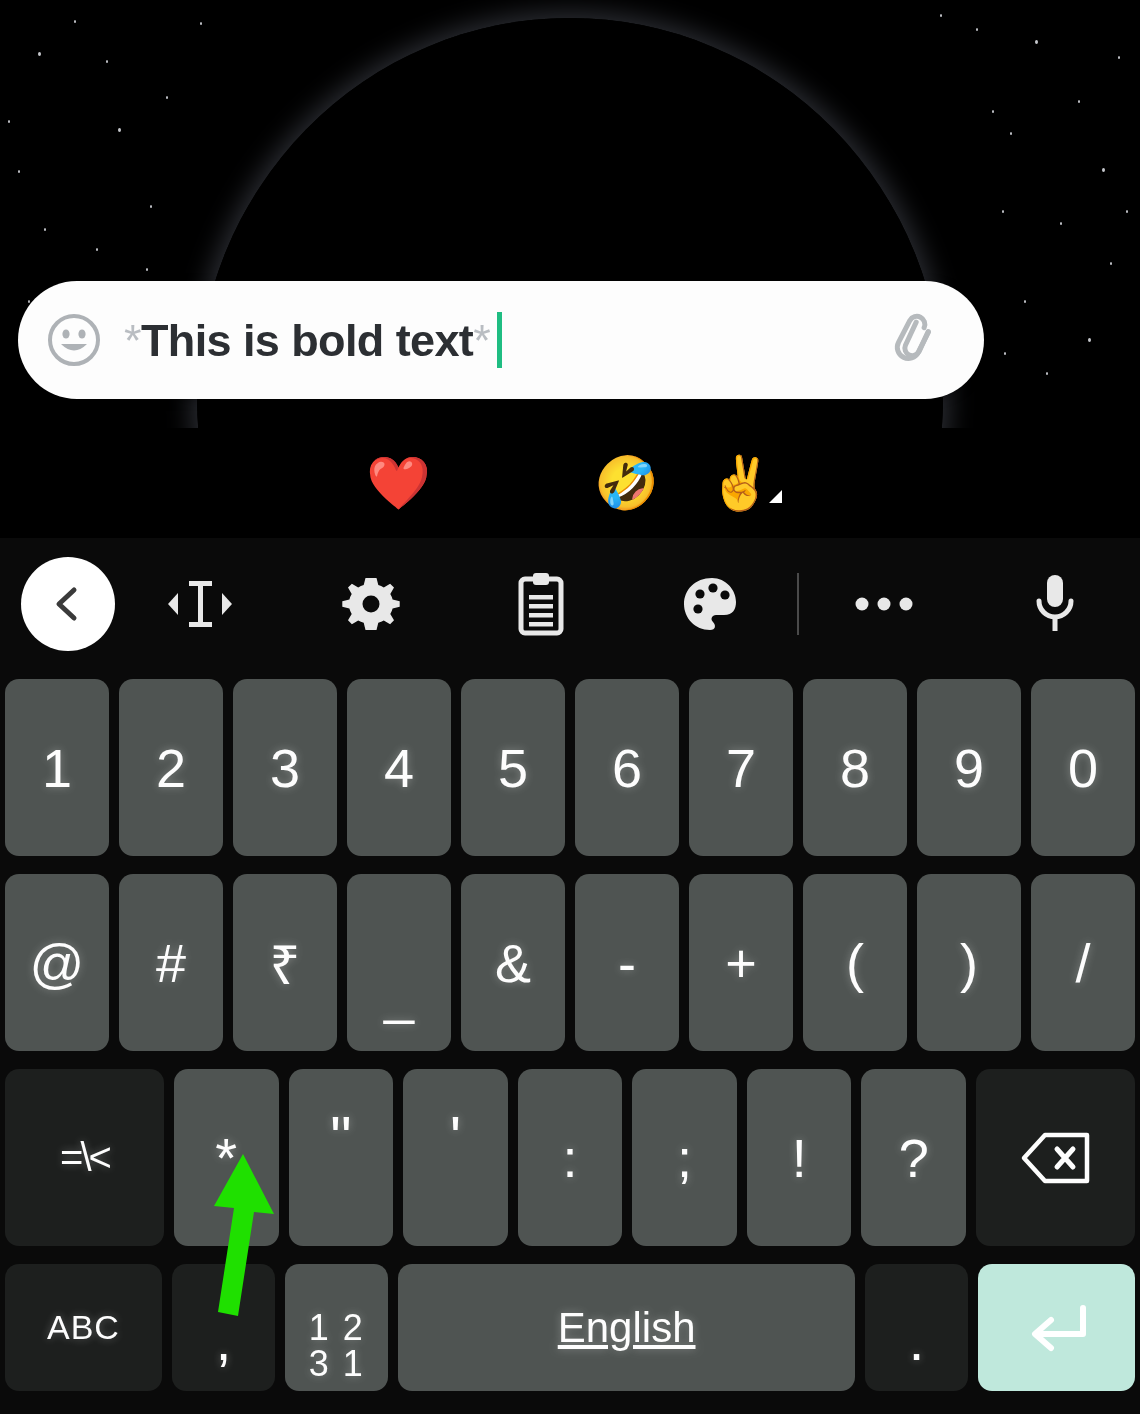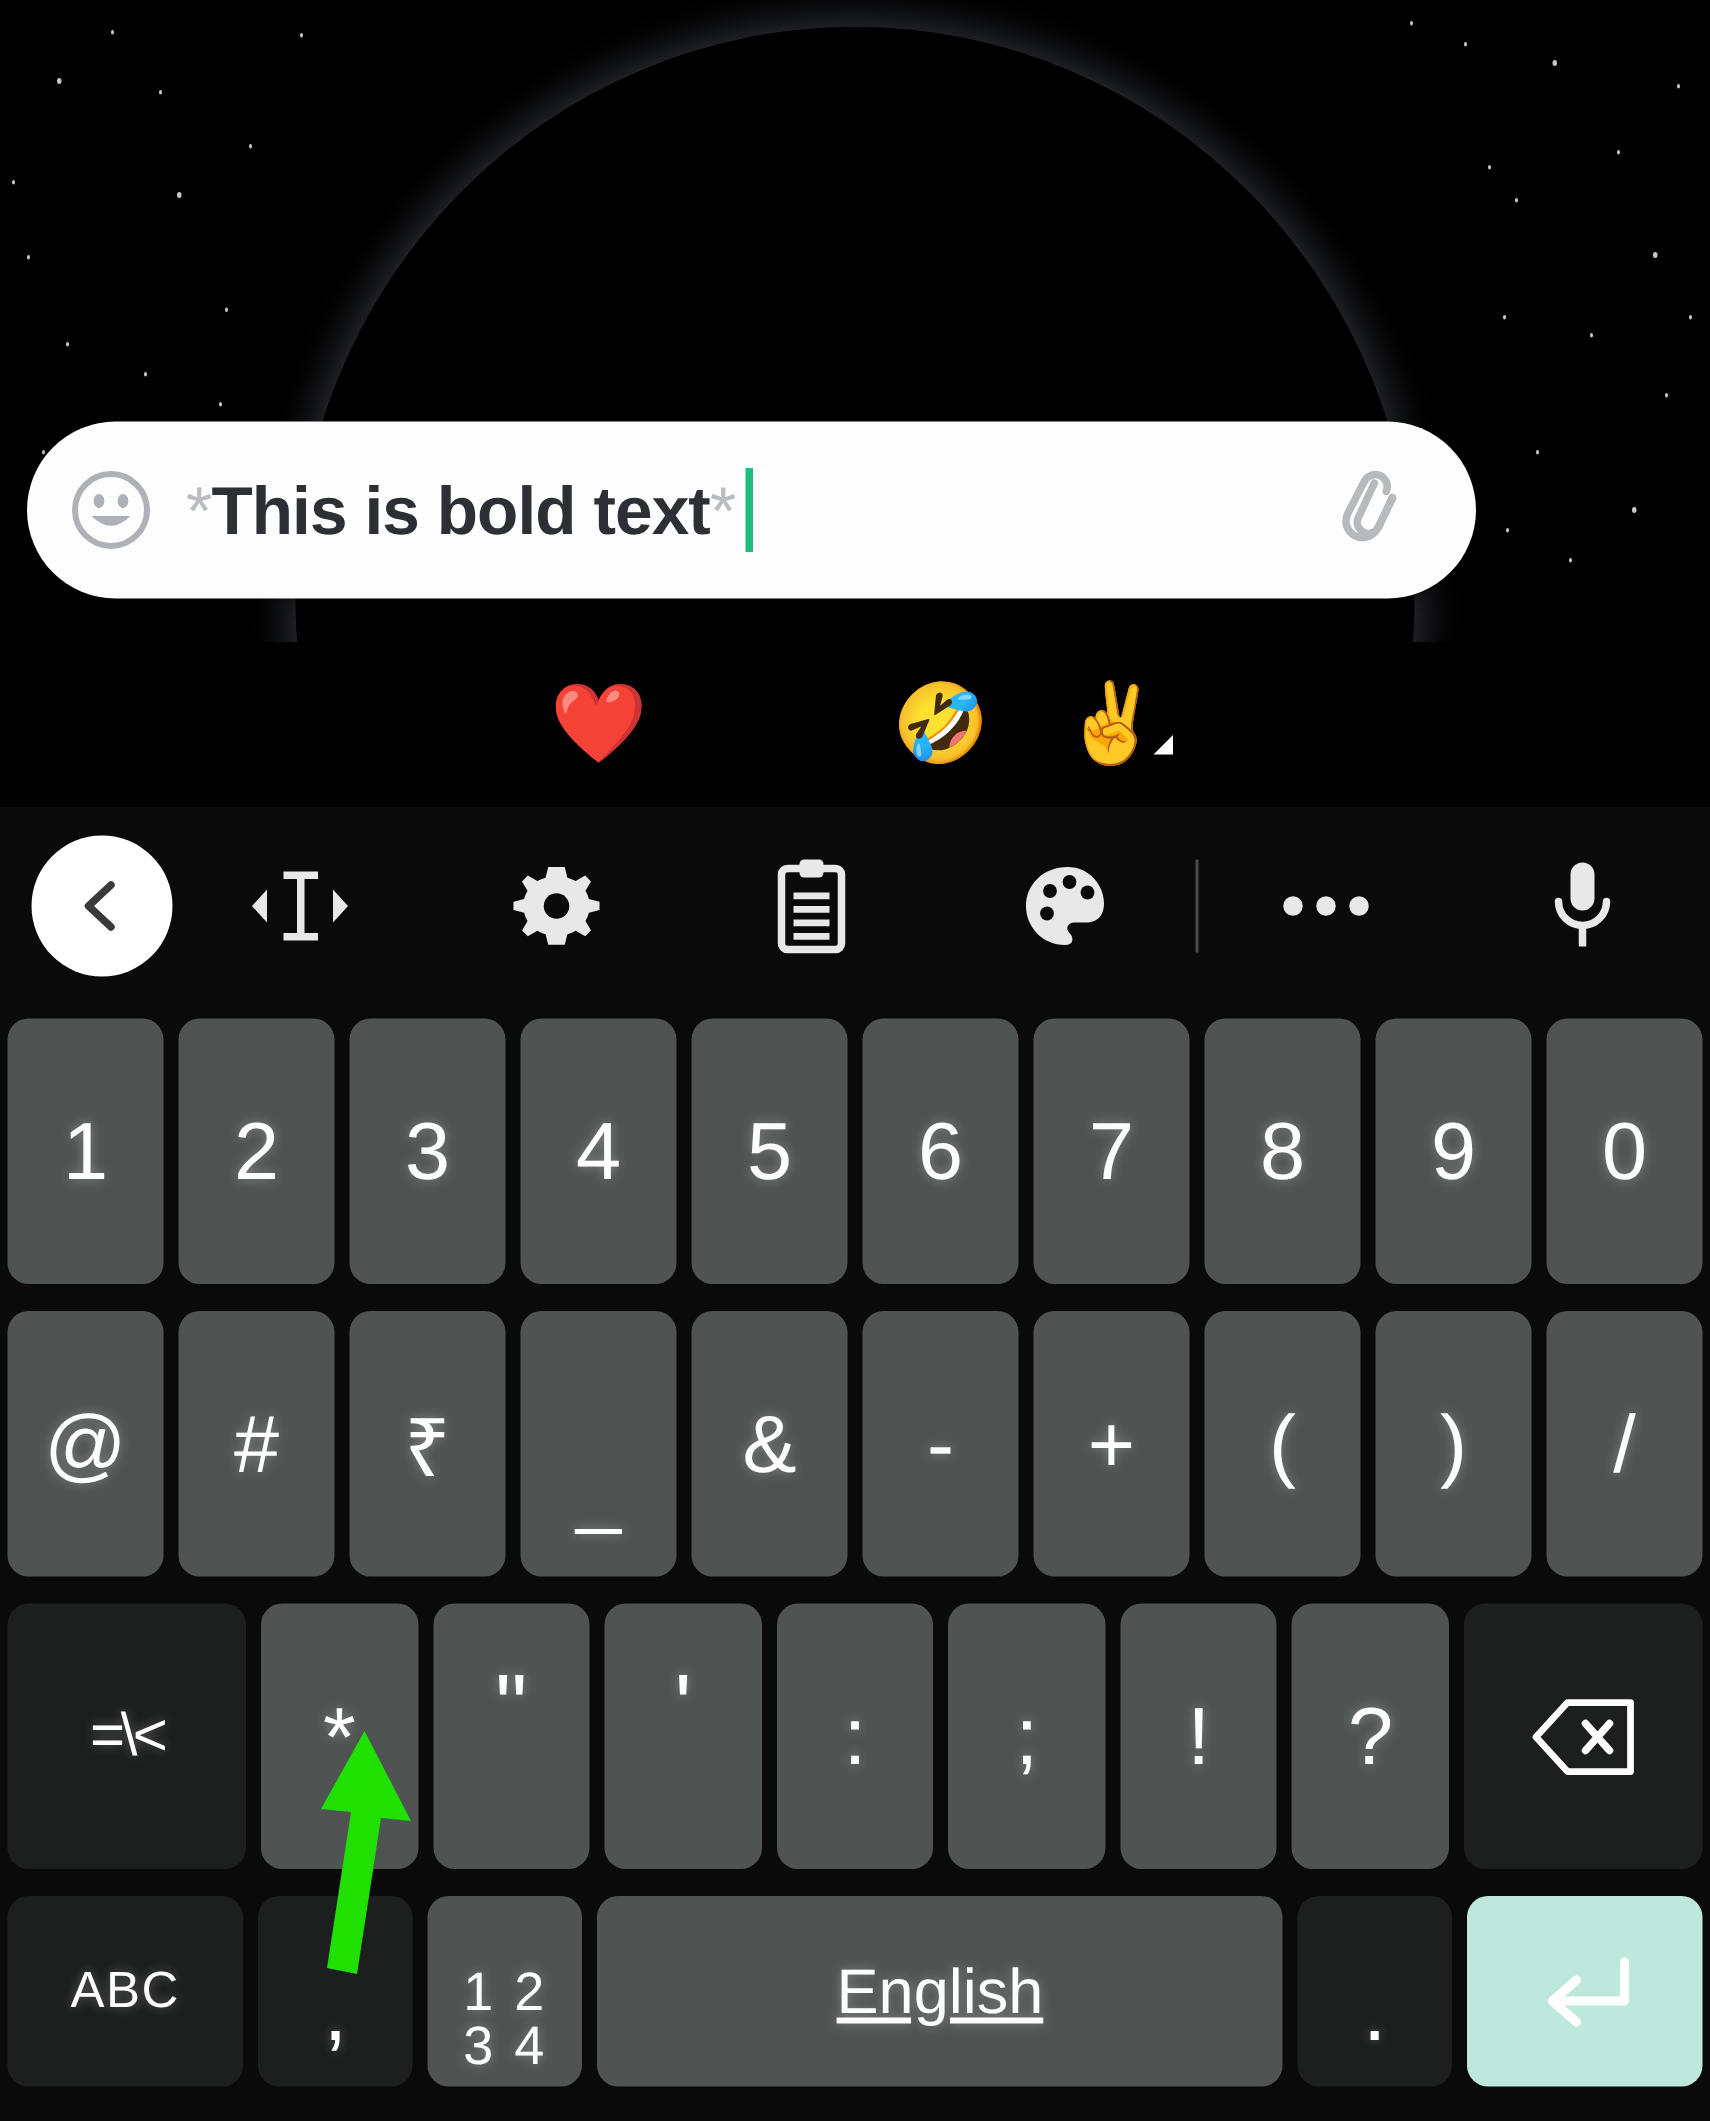--- a/index.html
+++ b/index.html
@@ -488,21 +488,21 @@
     <div class="kb-row" id="row4">
         <div class="key flex15 dark">
           <span class="key-abc" style="font-size: 34px; text-align: right;">ABC</span>
         </div>
         <div class="key u dark comma">
           <span style="font-size: 56px;">,</span>
         </div>
         <div class="key u">
           <div class="key-123">
             <div>1 2</div>
-            <div>3 4</div>
+            <div>3 1</div>
           </div>
         </div>
         <div class="key flex44">
           <span class="key-eng" style="font-size: 42px; text-decoration: underline;">English</span>
         </div>
         <div class="key u dark period">
           <span style="font-size: 56px;">.</span>
         </div>
         <div class="key flex15 enter">
           <svg width="72" height="56" viewBox="0 0 72 56">

